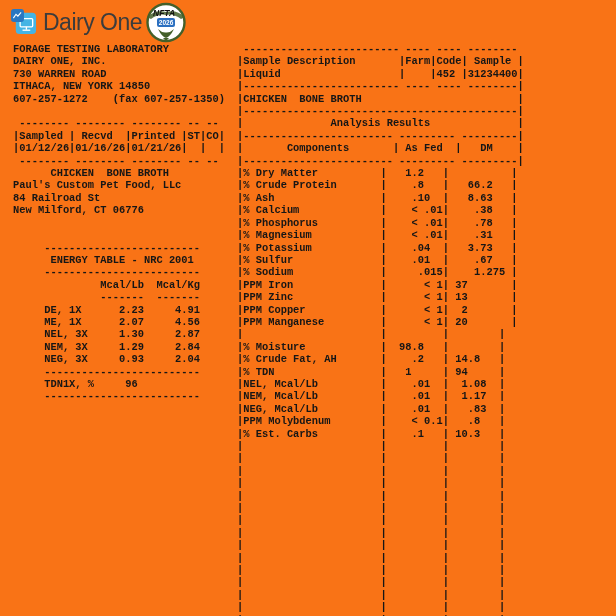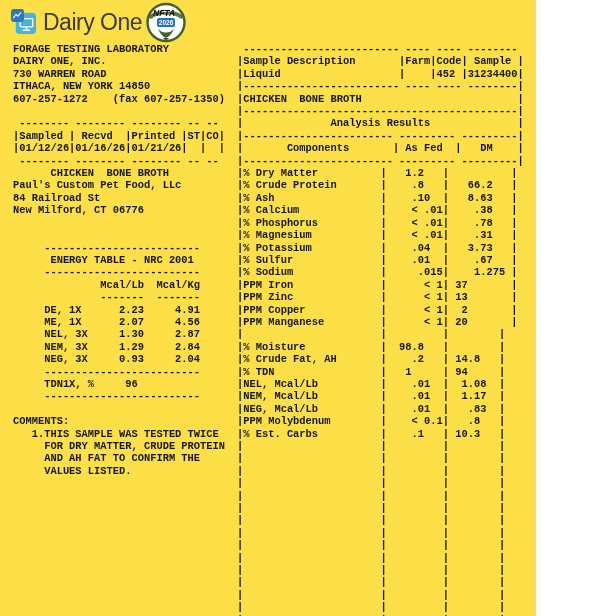--- a/index.html
+++ b/index.html
@@ -1,16 +1,16 @@
 <!DOCTYPE html>
 <html><head>
 <meta charset="utf-8">
 <style>
   html,body{margin:0;padding:0;background:#ffffff;}
-  .page{position:relative;width:536px;height:616px;background:#fde047;overflow:hidden;
+  .page{position:relative;width:616px;height:616px;background:#f97316;overflow:hidden;
         font-family:"Liberation Mono",monospace;}
   
   .hdr{position:absolute;left:10px;top:3px;height:38px;display:flex;align-items:center;}
   .logo-icon{width:27px;height:28px;display:block;}
   .brand{font-family:"Liberation Sans",sans-serif;font-size:23px;font-weight:500;
          color:#3c3c3c;letter-spacing:-0.5px;margin-left:6px;line-height:28px;}
   .badge{position:relative;width:42px;height:41px;margin-left:3px;margin-top:1px;}
   .badge svg{position:absolute;left:0;top:0;}
   .badge-org{position:absolute;left:0;right:4px;top:6px;text-align:center;
              font-family:"Liberation Sans",sans-serif;font-weight:bold;font-style:italic;
@@ -75,25 +75,20 @@
               -------  -------
      DE, 1X      2.23     4.91
      ME, 1X      2.07     4.56
      NEL, 3X     1.30     2.87
      NEM, 3X     1.29     2.84
      NEG, 3X     0.93     2.04
      -------------------------
      TDN1X, %     96
      -------------------------
 
-</span><span>COMMENTS:
-   1.THIS SAMPLE WAS TESTED TWICE
-     FOR DRY MATTER, CRUDE PROTEIN
-     AND AH FAT TO CONFIRM THE
-     VALUES LISTED.
 </span></pre>
   <pre id="right-col" class="col"><span> ------------------------- ---- ---- --------
 |Sample Description       |Farm|Code| Sample |
 |Liquid                   |    |452 |31234400|
 |------------------------- ---- ---- --------|
 |CHICKEN  BONE BROTH                         |
 |--------------------------------------------|
 </span><span>|              Analysis Results              |
 |------------------------ --------- ---------|
 |       Components       | As Fed  |   DM    |

